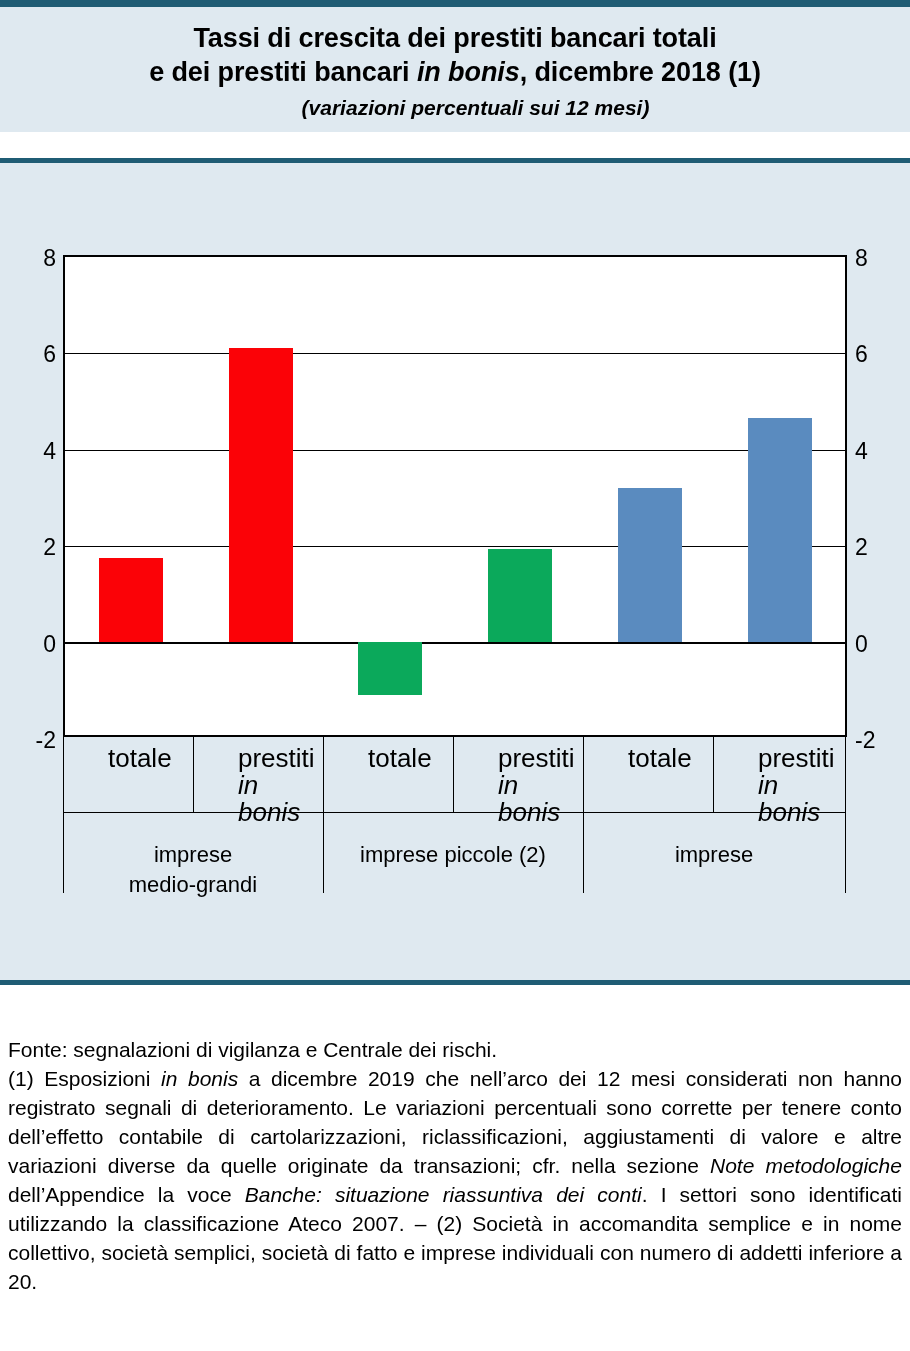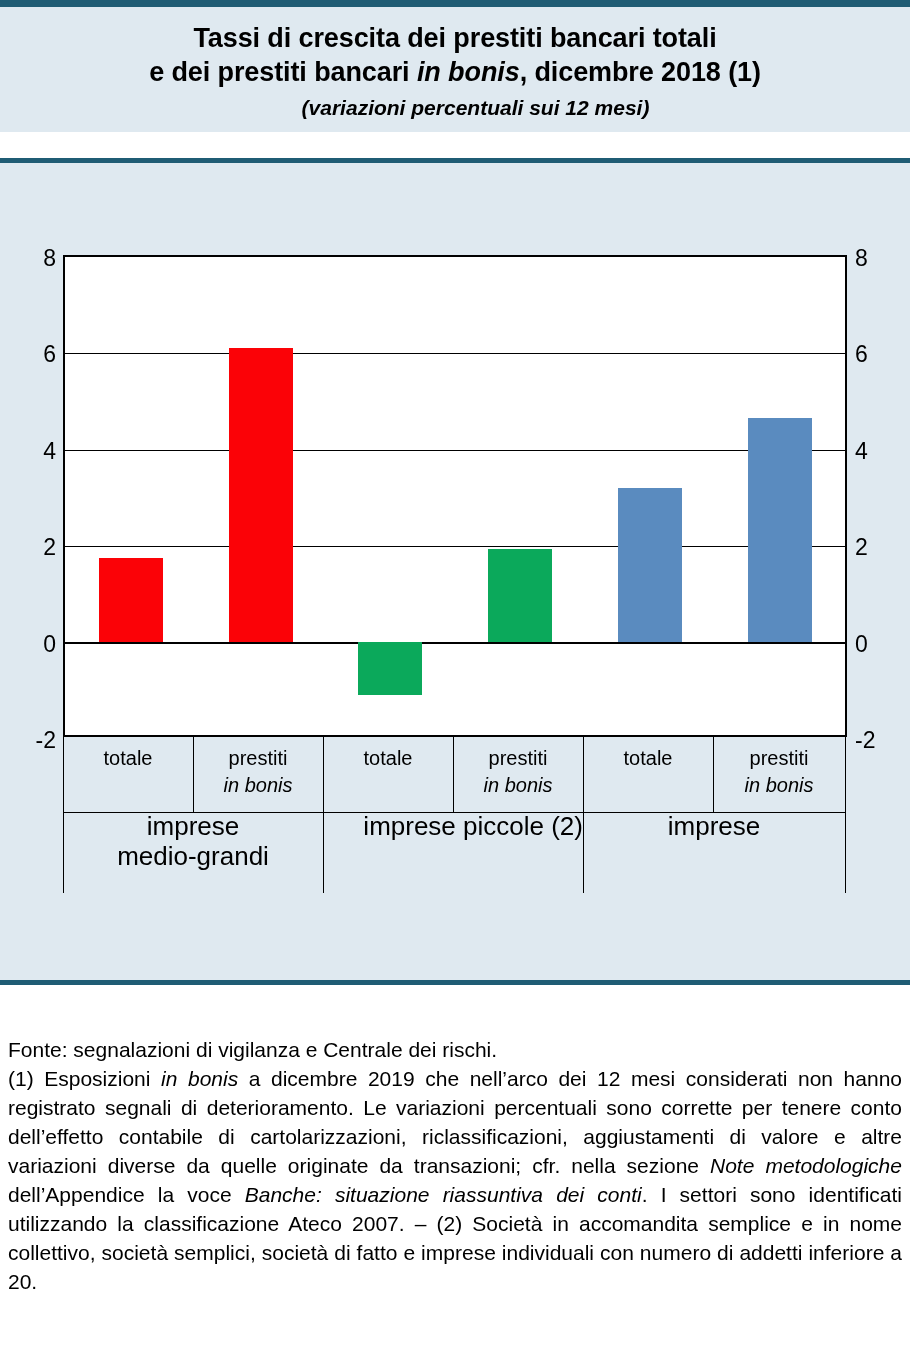--- a/index.html
+++ b/index.html
@@ -115,43 +115,43 @@
     position: absolute;
     left: 63px;
     top: 574px;
     width: 784px;
     height: 192px;
   }
   .catcell {
     position: absolute;
     top: 0;
     height: 75px;
-    text-align: center;
-    font-size: 20px;
+    font-size: 26px;
     line-height: 27px;
     padding-top: 8px;
     box-sizing: border-box;
+    padding-left: 45px;
   }
   .catcell .ital { font-style: italic; }
   .vsep {
     position: absolute;
     width: 1px;
     background: #000000;
   }
   .hsep {
     position: absolute;
     height: 1px;
     background: #000000;
   }
   .grpcell {
     position: absolute;
-    top: 64px;
+    top: 93px;
     height: 80px;
     text-align: center;
-    font-size: 26px;
+    font-size: 22px;
     line-height: 30px;
     padding-top: 10px;
     box-sizing: border-box;
   }
 
   
   .rule-bottom {
     position: absolute;
     left: 0; top: 980px;
     width: 910px; height: 5px;
@@ -248,21 +248,21 @@
       </div>
       <div class="catcell" style="left:650px; width:132px;">
         <div>prestiti</div>
         <div class="ital">in bonis</div>
       </div>
 
       <div class="grpcell" style="left:0px;   width:260px;">
         <div>imprese</div>
         <div>medio-grandi</div>
       </div>
-      <div class="grpcell" style="left:260px; width:260px;text-align:right;">
+      <div class="grpcell" style="left:260px; width:260px;">
         <div>imprese piccole (2)</div>
       </div>
       <div class="grpcell" style="left:520px; width:262px;">
         <div>imprese</div>
       </div>
     </div>
   </div>
 
   <div class="rule-bottom"></div>
 

